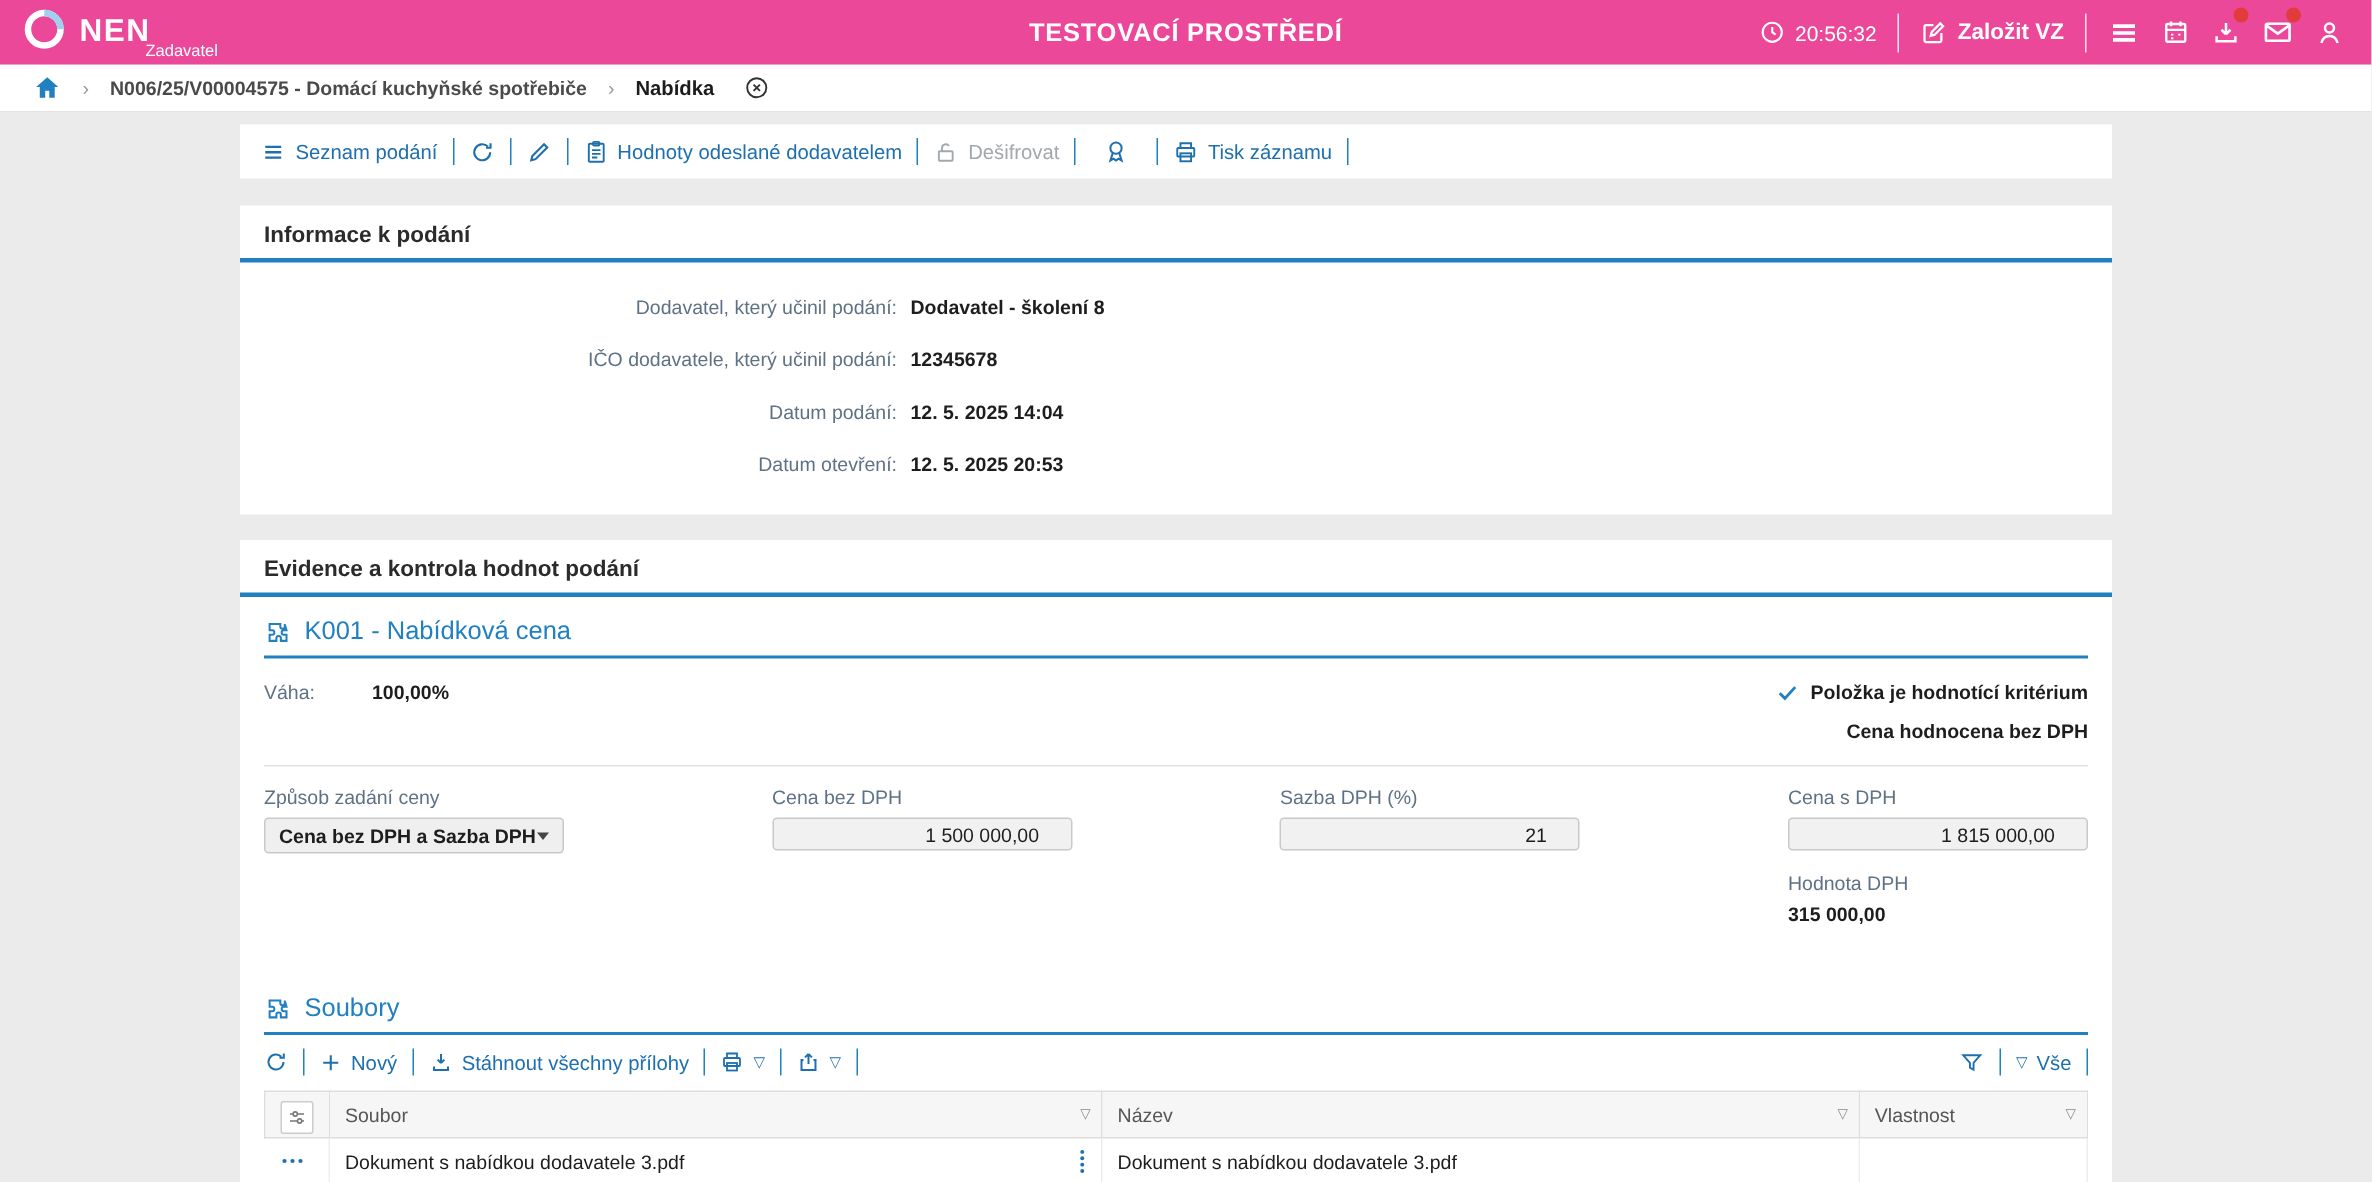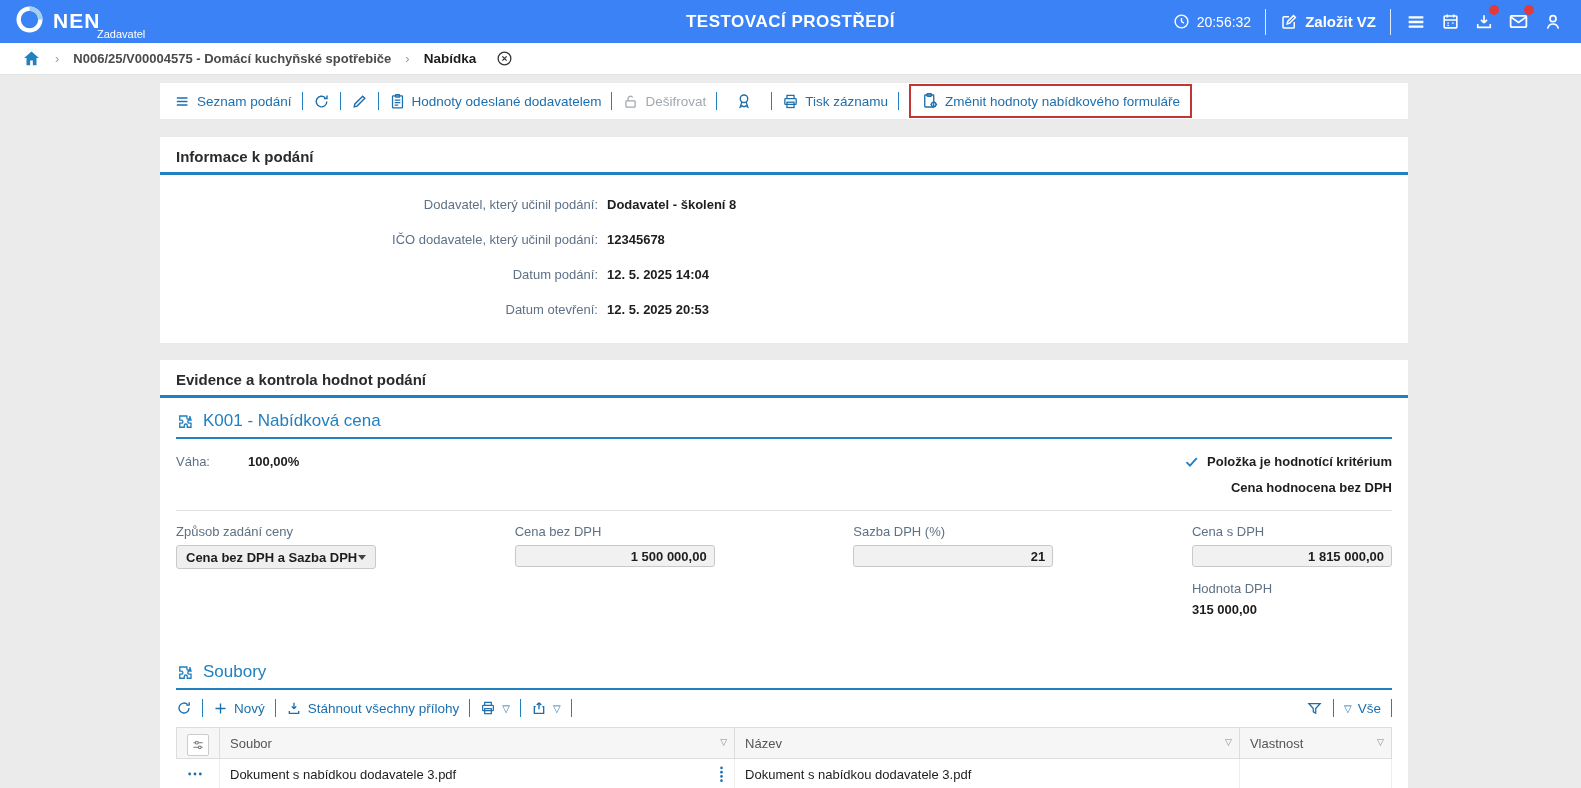--- a/index.html
+++ b/index.html
@@ -1,20 +1,20 @@
 <!DOCTYPE html>
 <html><head>
 <meta charset="utf-8">
 <style>
   * { box-sizing: border-box; margin: 0; padding: 0; }
   html,body { width: 1581px; height: 788px; overflow: hidden; }
   body { background:#ebebeb; font-family:"Liberation Sans", sans-serif; font-size:13px; color:#222; }
 
   
-  .topbar { height:43px; background:#3b82f6; display:flex; align-items:center; position:relative; padding:0 18px 0 14px; }
+  .topbar { height:43px; background:#ec4899; display:flex; align-items:center; position:relative; padding:0 18px 0 14px; }
   .logo-area { display:flex; align-items:flex-start; gap:8px; color:#fff; }
   .logo-txt { line-height:1; padding-top:6px; }
   .logo-txt .nen { font-size:21px; font-weight:bold; letter-spacing:1px; }
   .logo-txt .sub { font-size:11px; margin-left:44px; margin-top:-2px; display:block; }
   .env-title { position:absolute; left:0; right:0; text-align:center; color:#fff; font-size:17px; font-weight:bold; letter-spacing:.5px; pointer-events:none; }
   .topbar-right { margin-left:auto; display:flex; gap:14px; color:#fff; z-index:1; }
   .tb-item { display:flex; align-items:center; gap:7px; color:#fff; font-size:14px; cursor:pointer; }
   .tb-item.bold { font-weight:bold; font-size:15px; }
   .vdiv { width:1px; height:26px; background:rgba(255,255,255,.85); }
   .icon-badge { position:relative; display:flex; }
@@ -51,21 +51,21 @@
   .k-head { display:flex; align-items:flex-end; gap:9px; color:#2180c0; font-size:17px; padding:13px 0 6px; border-bottom:2px solid #2180c0; }
   .k-meta { display:flex; justify-content:space-between; padding:9px 0 10px; border-bottom:1px solid #e3e3e3; }
   .meta-row { display:flex; height:26px; align-items:center; }
   .meta-lab { width:72px; color:#5e7185; }
   .meta-val { font-weight:bold; color:#1d1d1d; }
   .meta-right { text-align:right; }
   .meta-right .meta-row { justify-content:flex-end; font-weight:bold; color:#1d1d1d; gap:8px; }
   .form-row { display:flex; justify-content:space-between; margin-top:13px; }
   .fcol { width:200px; }
   .flabel { color:#5e7185; font-size:13px; margin-bottom:6px; }
-  .ro-input { width:100%; height:22px; background:#f1f1f1; border:1px solid #c9c9c9; border-radius:3px; text-align:right; font-weight:bold; font-size:13px; padding:0 7px; color:#1d1d1d; font-family:"Liberation Sans",sans-serif; }
+  .ro-input { width:100%; height:22px; background:#f1f1f1; border:1px solid #c9c9c9; border-radius:3px; text-align:right; font-weight:normal; font-size:13px; padding:0 21px; color:#1d1d1d; font-family:"Liberation Sans",sans-serif; }
   .select-box { height:24px; background:#efefef; border:1px solid #c9c9c9; border-radius:3px; display:flex; align-items:center; justify-content:space-between; padding:0 9px; font-weight:bold; font-size:13px; color:#1d1d1d; cursor:pointer; }
   .chev-dn { width:0; height:0; border-left:4px solid transparent; border-right:4px solid transparent; border-top:5px solid #444; }
   .hodnota-block { margin-top:14px; }
   .hodnota-val { font-weight:bold; margin-top:6px; color:#1d1d1d; }
 
   
   .s-head { margin-top:32px; }
   .s-toolbar { display:flex; align-items:center; padding:9px 0 8px; gap:10px; }
   .s-right { margin-left:auto; display:flex; align-items:center; gap:10px; }
   .tri-out { color:#1d6fae; font-size:10px; }
@@ -246,33 +246,20 @@
       <span>
         <svg width="17" height="17" viewBox="0 0 24 24" fill="none" stroke="currentColor" stroke-width="1.8">
             <path d="M7 8V3.5h10V8"></path>
             <rect x="4" y="8" width="16" height="8" rx="1"></rect>
             <rect x="7" y="13" width="10" height="7.5"></rect>
           </svg>
       </span>
       <span>Tisk záznamu</span>
     </span>
     <span class="tpipe"></span>
-    <span class="red-wrap">
-      <span class="tlink">
-        <span>
-          <svg width="18" height="18" viewBox="0 0 24 24" fill="none" stroke="currentColor" stroke-width="1.8">
-              <rect x="5" y="4" width="12" height="16" rx="1"></rect>
-              <rect x="8" y="2.2" width="6" height="3.6" rx="1"></rect>
-              <circle cx="17" cy="16.5" r="3"></circle>
-              <path d="M17 12v1.5M17 19.5V21M12.5 16.5H14M20 16.5h1.5" stroke-width="1.5"></path>
-            </svg>
-        </span>
-        <span>Změnit hodnoty nabídkového formuláře</span>
-      </span>
-    </span>
   </div>
 
   <section class="card info-card">
     <div class="card-head">Informace k podání</div>
     <div class="field-rows">
       <div class="frow">
         <span class="flab">Dodavatel, který učinil podání:</span>
         <span class="fval">Dodavatel - školení 8</span>
       </div>
       <div class="frow">

